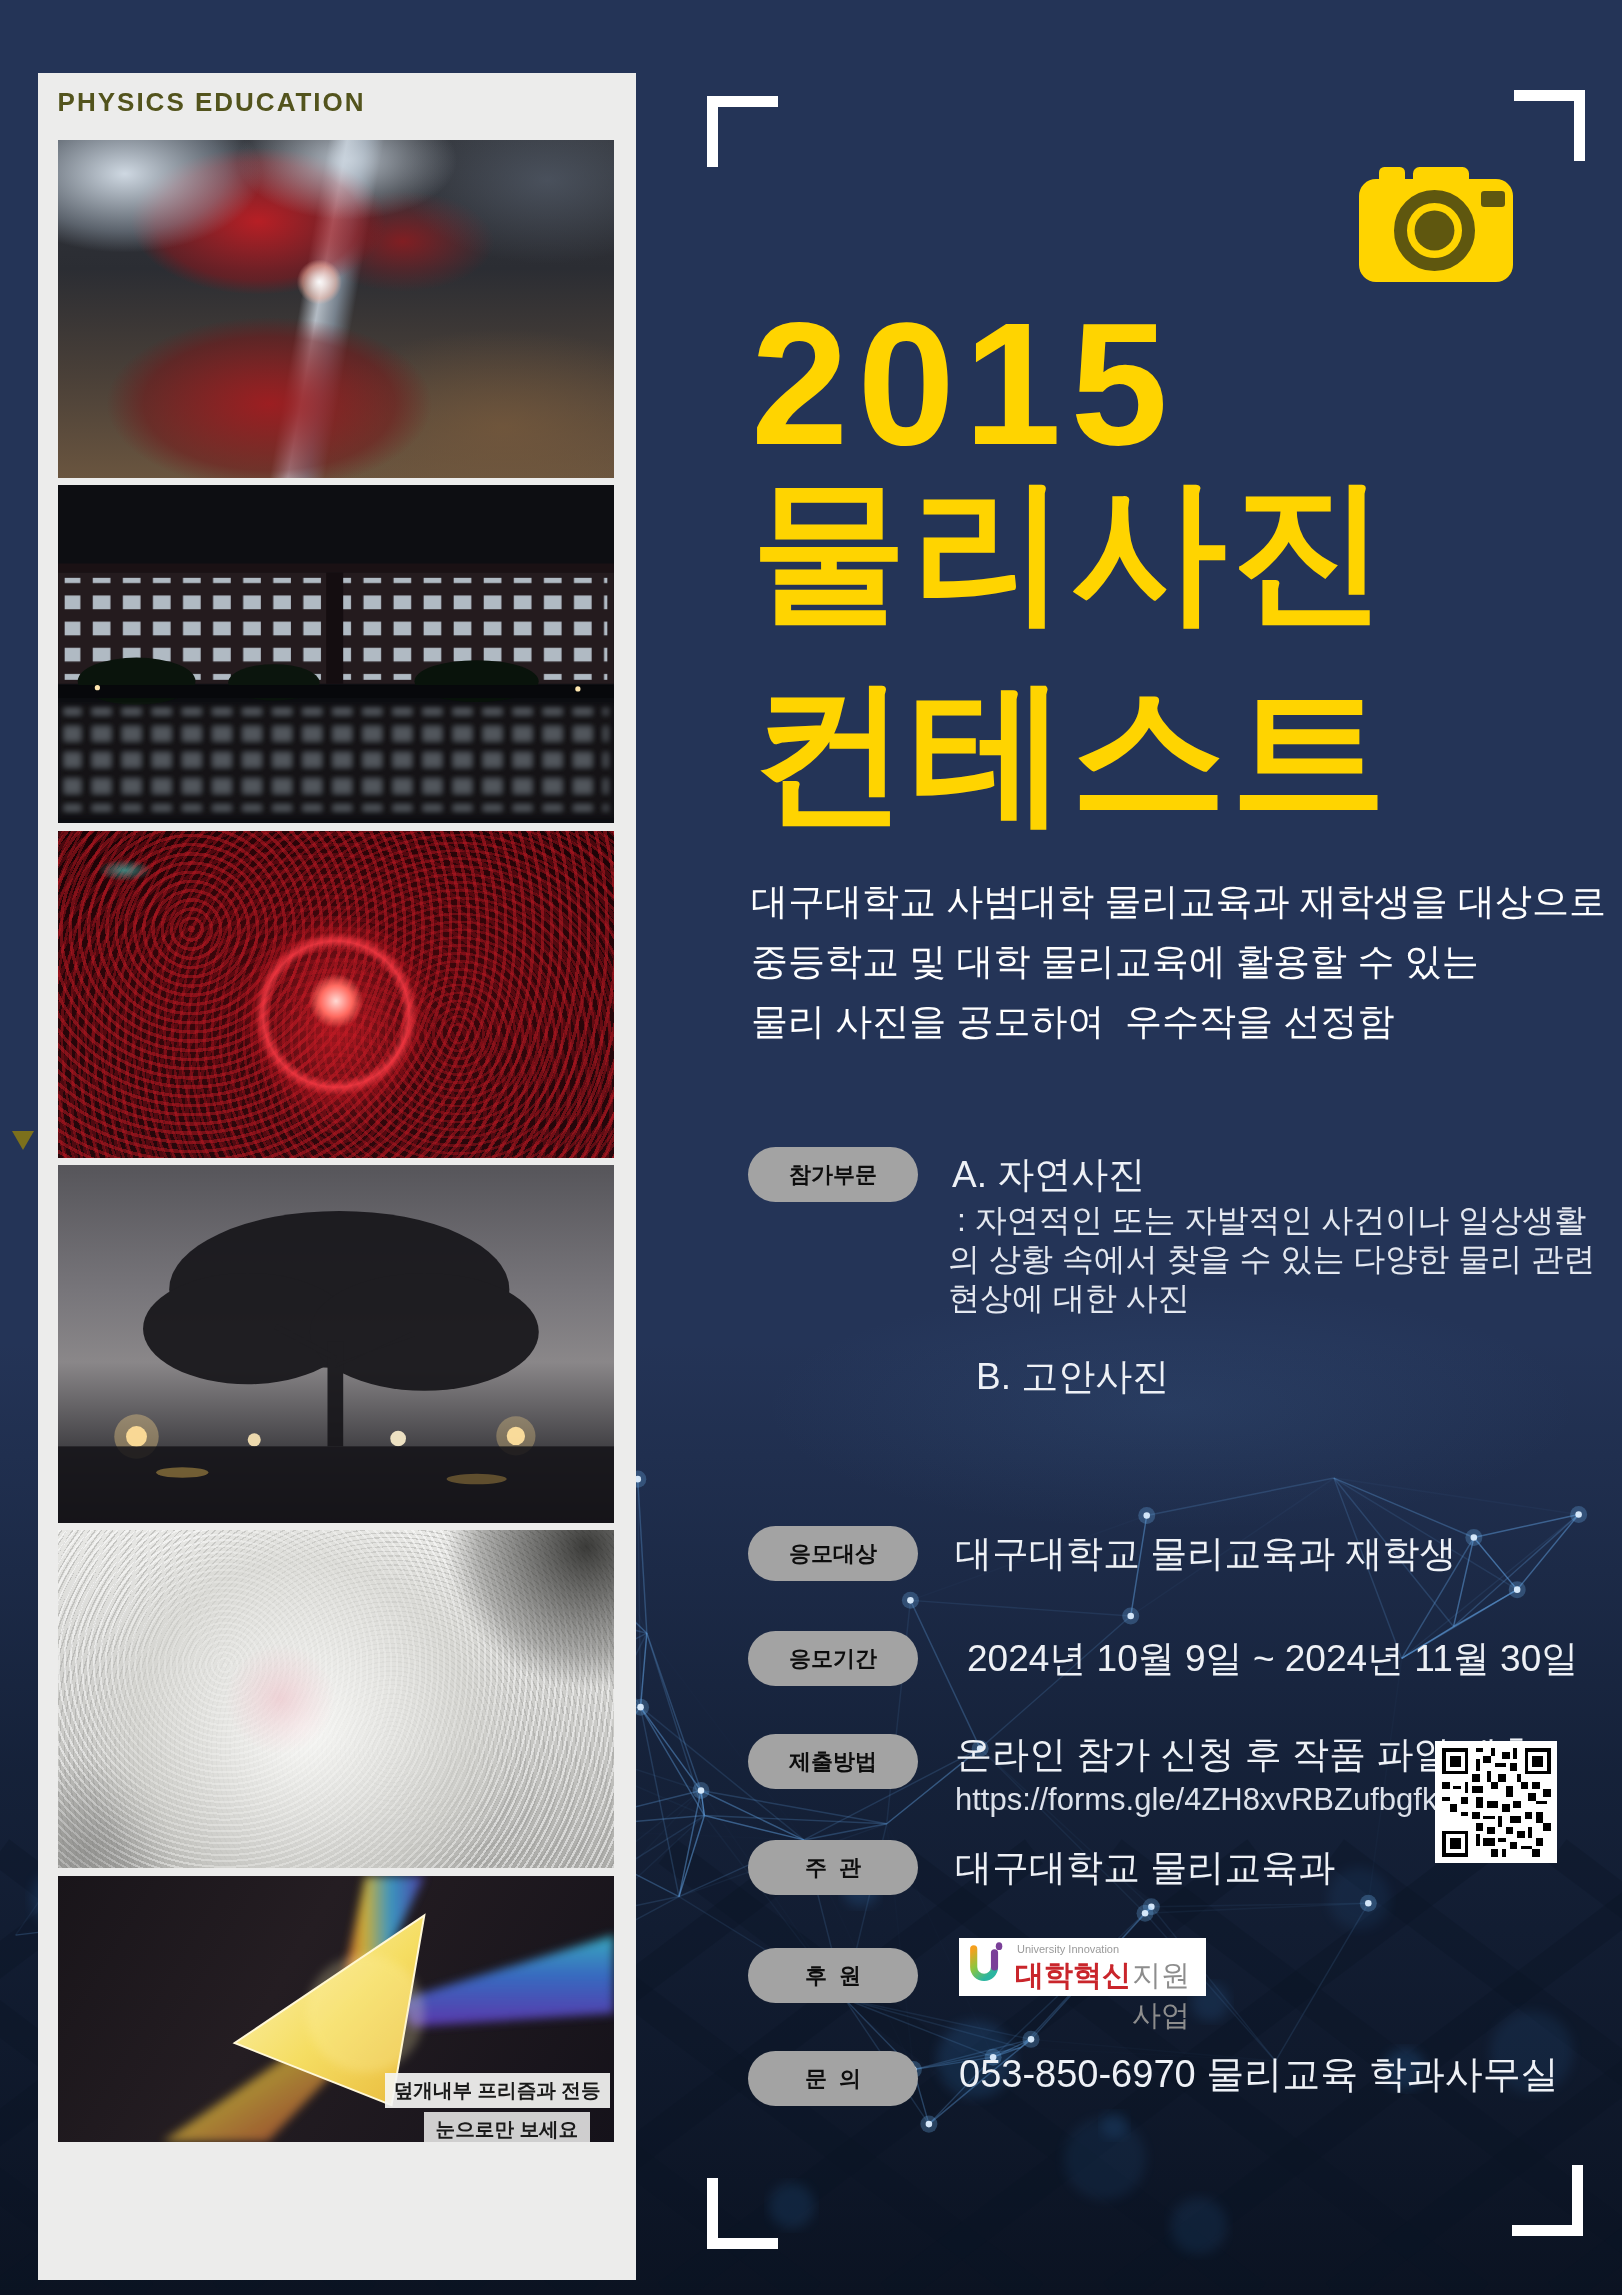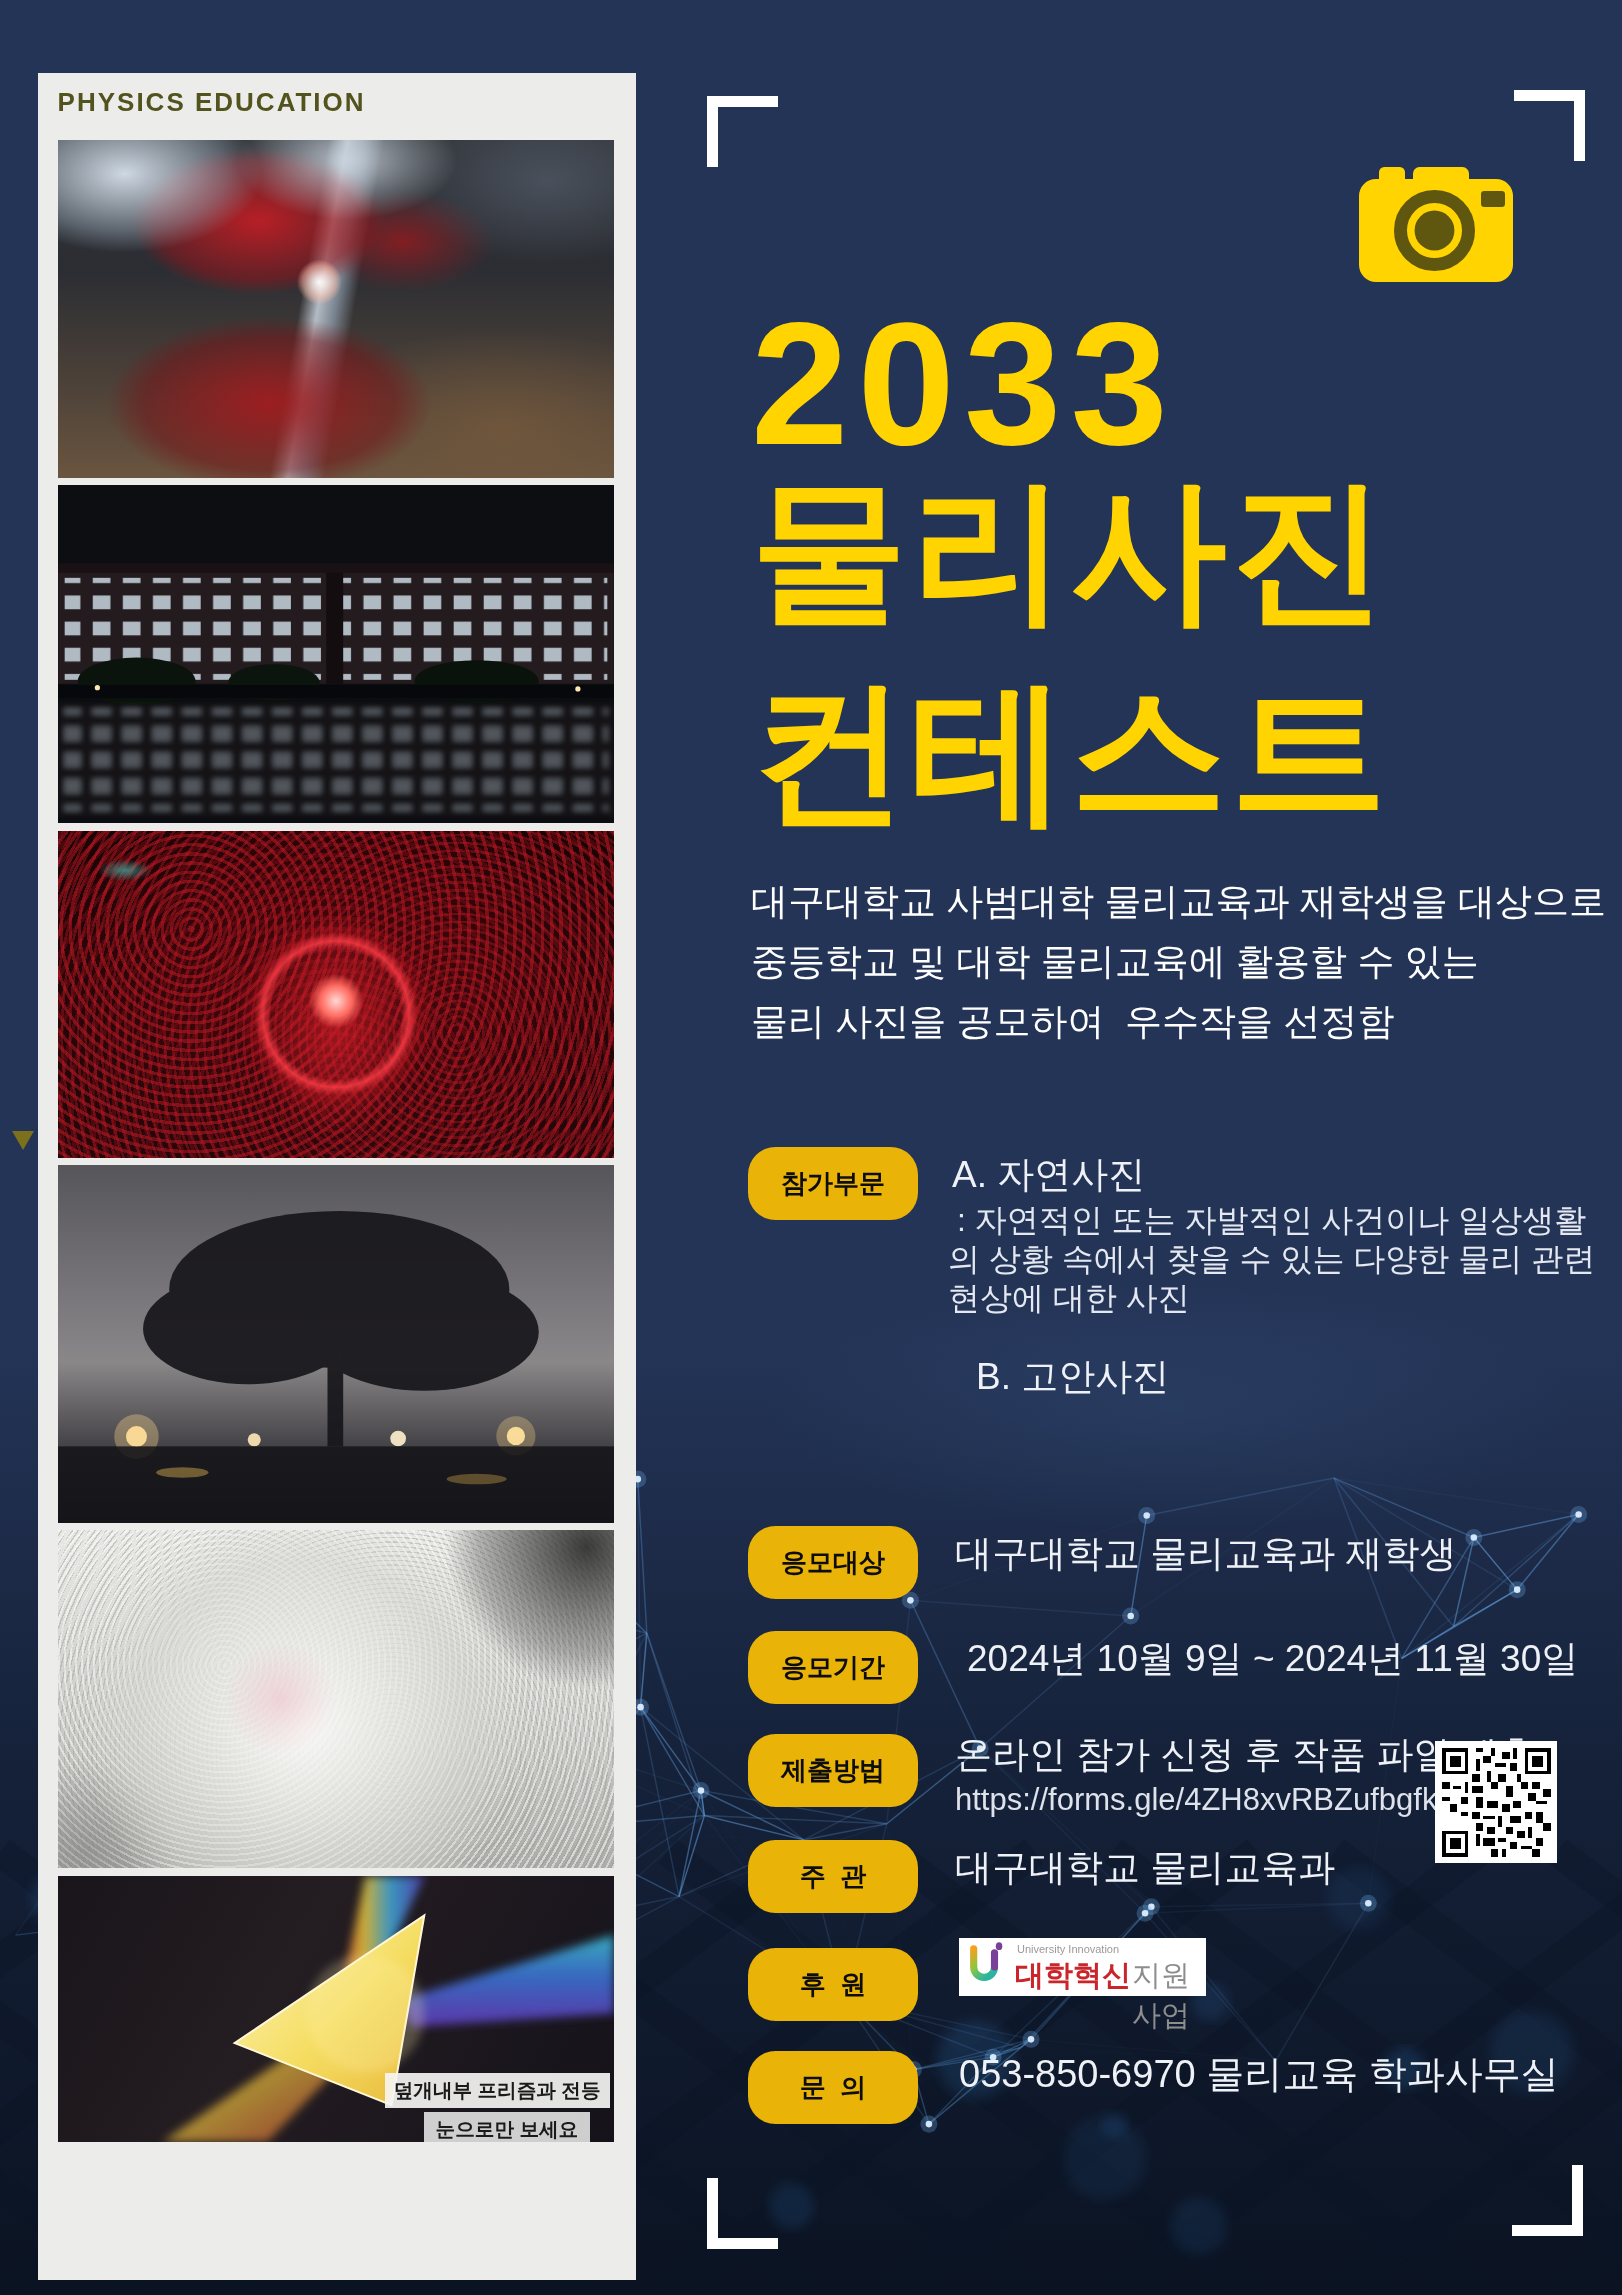--- a/index.html
+++ b/index.html
@@ -89,22 +89,22 @@
   .title{left:751px;color:#ffd400;font-weight:bold;line-height:1;}
   #title1{top:296px;font-size:175px;letter-spacing:9.2px;}
   #title2{top:472px;font-size:156px;letter-spacing:3.9px;}
   #title3{top:673px;font-size:156px;letter-spacing:3.9px;}
 
   
   .intro-line{left:751px;color:#ffffff;font-size:37px;line-height:60px;height:60px;}
   #intro1{top:872px;} #intro2{top:932px;} #intro3{top:992px;}
 
   
-  .badge{left:748px;width:170px;height:73px;background:#eab308;border-radius:27.5px;
-    color:#0d0d0d;font-weight:bold;font-size:26px;display:flex;align-items:center;justify-content:center;}
+  .badge{left:748px;width:170px;height:55px;background:#a3a3a3;border-radius:27.5px;
+    color:#0d0d0d;font-weight:bold;font-size:22px;display:flex;align-items:center;justify-content:center;}
   #bg-part{top:1147px;} #bg-target{top:1526px;} #bg-period{top:1631px;} #bg-submit{top:1734px;}
   #bg-host{top:1840px;} #bg-sponsor{top:1948px;} #bg-contact{top:2051px;}
 
   
   .row-text{color:#eef1f6;font-size:37px;line-height:55px;height:55px;}
   .body-text{color:#e4e8f0;font-size:32px;line-height:39px;}
   #sec-a-head{left:952px;top:1147px;}
   #sec-a-body{left:948px;top:1201px;}
   #sec-b-head{left:976px;top:1349px;}
   #sec-b-body{left:948px;top:1402px;}
@@ -493,21 +493,21 @@
   <div class="cam-hump-small"></div>
   <div class="cam-hump-wide"></div>
   <div class="cam-body">
     <div class="cam-lens-outer">
       <div class="cam-lens-inner"></div>
     </div>
     <div class="cam-flash"></div>
   </div>
 </div>
 
-<div class="abs title" id="title1">2033</div>
+<div class="abs title" id="title1">2015</div>
 <div class="abs title" id="title2">물리사진</div>
 <div class="abs title" id="title3">컨테스트</div>
 
 <div class="abs intro-line pre" id="intro1">대구대학교 사범대학 물리교육과 재학생을 대상으로</div>
 <div class="abs intro-line pre" id="intro2">중등학교 및 대학 물리교육에 활용할 수 있는</div>
 <div class="abs intro-line pre" id="intro3">물리 사진을 공모하여  우수작을 선정함</div>
 
 <div class="abs badge pre" id="bg-part">참가부문</div>
 <div class="abs badge pre" id="bg-target">응모대상</div>
 <div class="abs badge pre" id="bg-period">응모기간</div>

